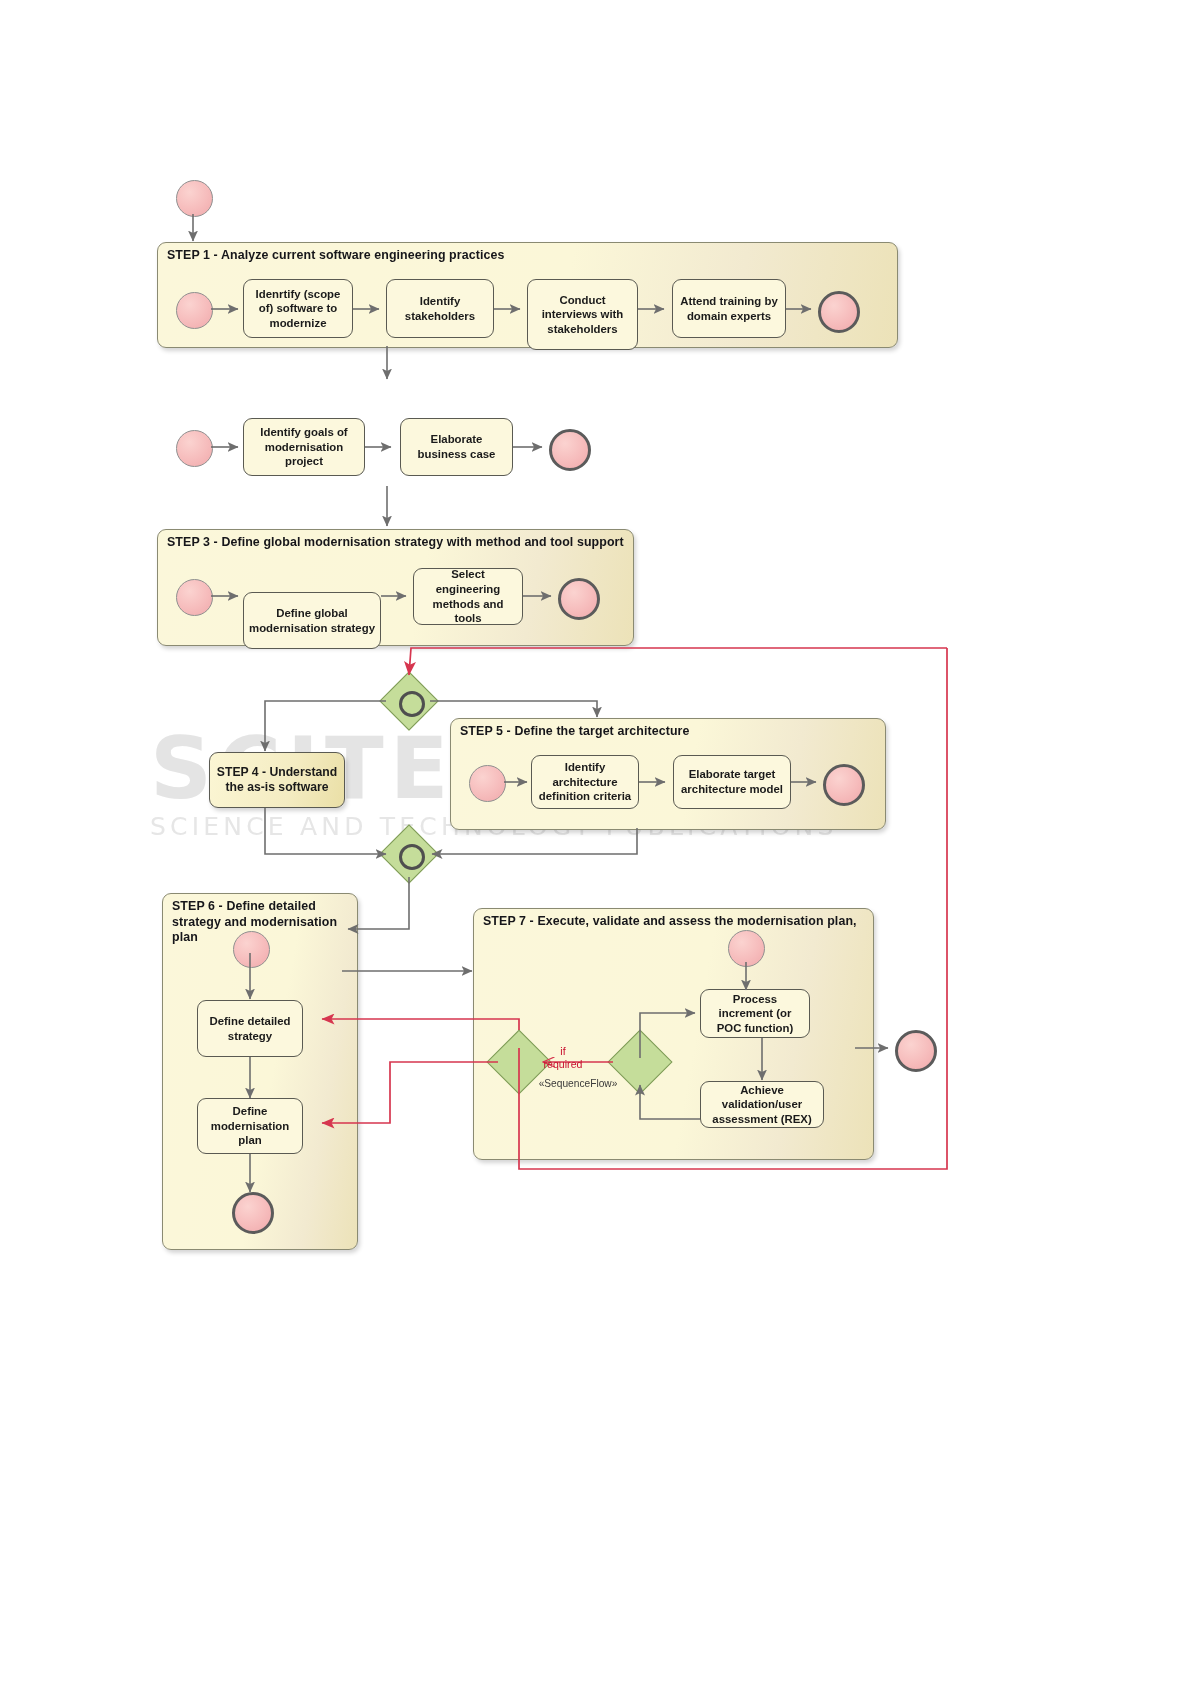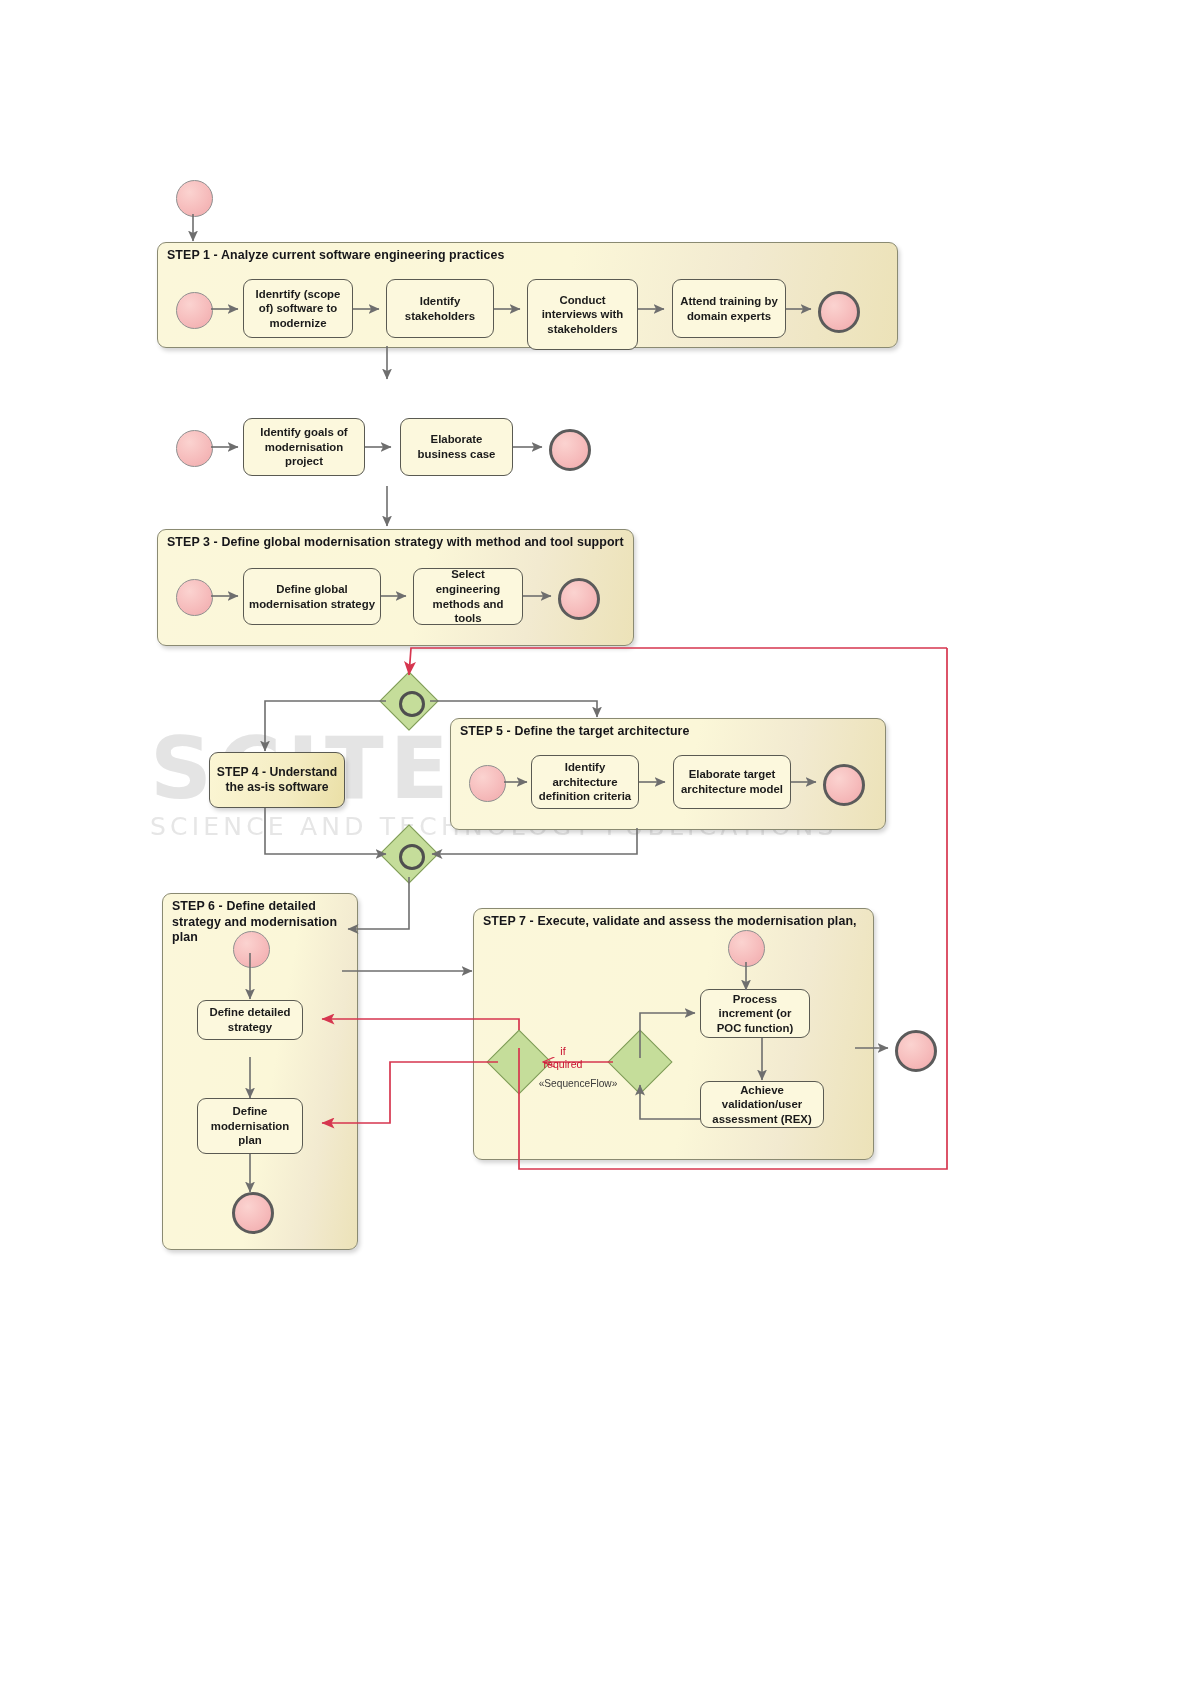--- a/index.html
+++ b/index.html
@@ -183,27 +183,27 @@
   <div class="ev end" style="left:895px;top:1030px;width:36px;height:36px;"></div>
 
   <div class="task" style="left:243px;top:279px;width:110px;height:59px;">Idenrtify (scope of) software to modernize</div>
   <div class="task" style="left:386px;top:279px;width:108px;height:59px;">Identify stakeholders</div>
   <div class="task" style="left:527px;top:279px;width:111px;height:71px;">Conduct interviews with stakeholders</div>
   <div class="task" style="left:672px;top:279px;width:114px;height:59px;">Attend training by domain experts</div>
 
   <div class="task" style="left:243px;top:418px;width:122px;height:58px;">Identify goals of modernisation project</div>
   <div class="task" style="left:400px;top:418px;width:113px;height:58px;">Elaborate business case</div>
 
-  <div class="task" style="left:243px;top:568px;width:138px;height:57px;">Define global modernisation strategy</div>
+  <div class="task" style="left:243px;top:592px;width:138px;height:57px;">Define global modernisation strategy</div>
   <div class="task" style="left:413px;top:568px;width:110px;height:57px;">Select engineering methods and tools</div>
 
   <div class="task" style="left:531px;top:755px;width:108px;height:54px;">Identify architecture definition criteria</div>
   <div class="task" style="left:673px;top:755px;width:118px;height:54px;">Elaborate target architecture model</div>
 
-  <div class="task" style="left:197px;top:1000px;width:106px;height:40px;">Define detailed strategy</div>
+  <div class="task" style="left:197px;top:1000px;width:106px;height:57px;">Define detailed strategy</div>
   <div class="task" style="left:197px;top:1098px;width:106px;height:56px;">Define modernisation plan</div>
 
   <div class="task" style="left:700px;top:989px;width:110px;height:49px;">Process increment (or POC function)</div>
   <div class="task" style="left:700px;top:1081px;width:124px;height:47px;">Achieve validation/user assessment (REX)</div>
 
   <div class="gw" style="left:388px;top:680px;width:42px;height:42px;">
     <div class="dia"></div>
     <div class="ring"></div>
   </div>
 

